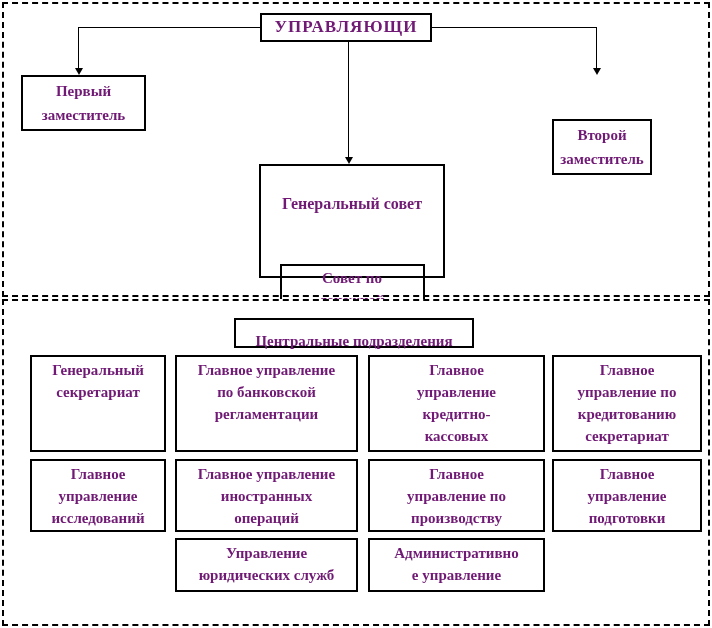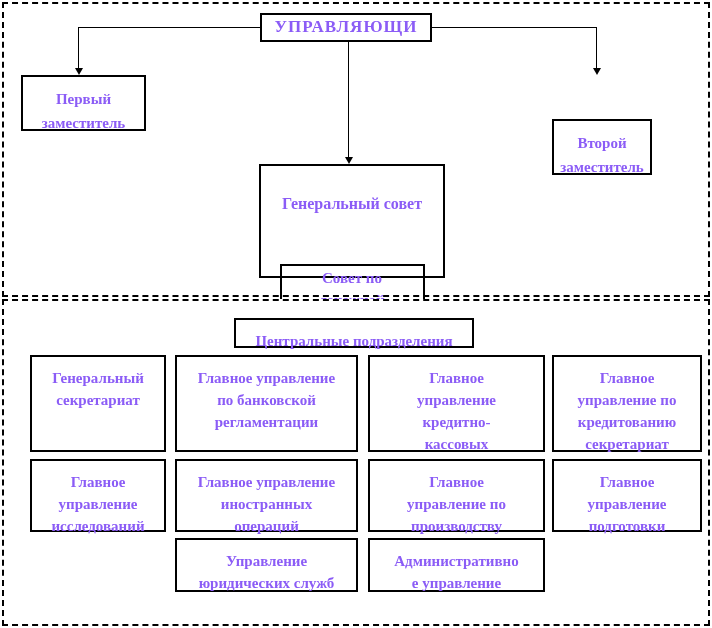--- a/index.html
+++ b/index.html
@@ -2,21 +2,21 @@
 <html><head>
 <meta charset="utf-8">
 <style>
   html, body { margin: 0; padding: 0; background: #ffffff; }
   .screen {
     position: relative;
     width: 712px;
     height: 628px;
     background: #ffffff;
     font-family: "Liberation Serif", "DejaVu Serif", serif;
-    color: #8b5cf6;
+    color: #701a75;
     overflow: hidden;
   }
   .section {
     position: absolute;
     border: 2px dashed #000000;
     box-sizing: border-box;
     background: #ffffff;
   }
   #top-section    { left: 2px; top: 2px;   width: 708px; height: 295px; }
   #bottom-section { left: 2px; top: 299px; width: 708px; height: 327px; }
@@ -24,21 +24,21 @@
   .node {
     position: absolute;
     border: 2px solid #000000;
     box-sizing: border-box;
     background: #ffffff;
     text-align: center;
     white-space: pre-line;
     font-weight: bold;
     font-size: 15px;
     line-height: 22px;
-    padding-top: 10px;
+    padding-top: 2px;
   }
   .root-node {
     font-size: 17px;
     line-height: 24px;
     letter-spacing: 1px;
     padding-top: 0;
   }
   .deputy-node { line-height: 24px; }
   .council-node { padding-top: 0; }
   .council-title {

